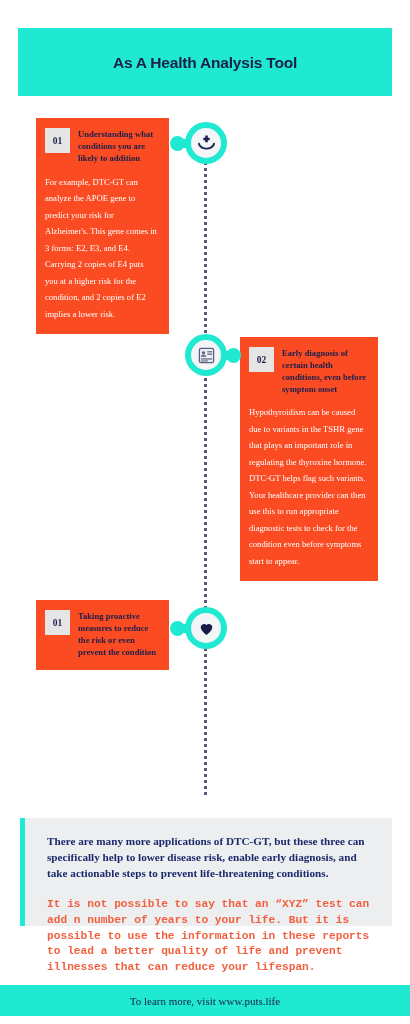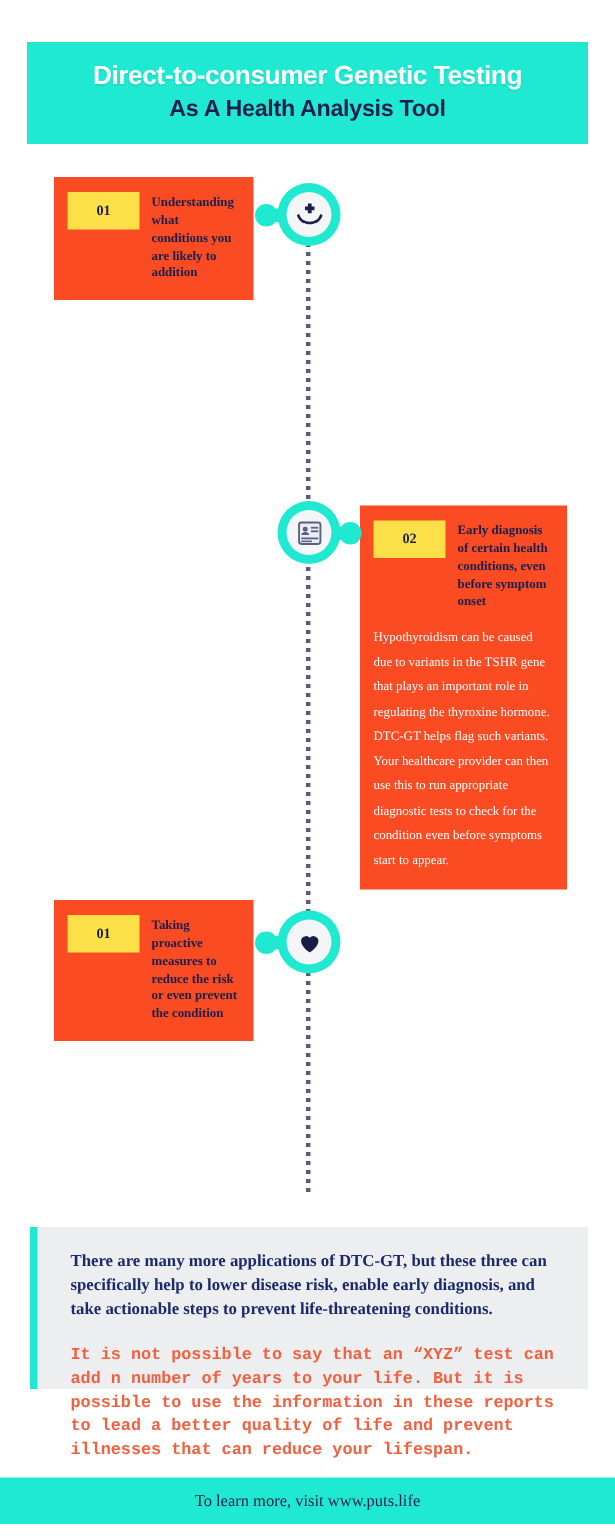--- a/index.html
+++ b/index.html
@@ -62,22 +62,22 @@
     background:#1fe9d0; z-index:3;
   }
 
   
   .card {
     position:absolute; background:#fa4b22;
     padding:10px 11px 12px 9px; z-index:2;
   }
   .card .head { display:flex; align-items:flex-start; gap:8px; }
   .badge {
-    flex:0 0 auto; width:48px; height:25px;
-    background:#fde047; color:#1a1f4b;
+    flex:0 0 auto; width:25px; height:25px;
+    background:#e5e5e5; color:#1a1f4b;
     font-size:9.5px; font-weight:bold;
     display:flex; align-items:center; justify-content:center;
   }
   .card .htxt {
     color:#1a1f4b; font-size:8.6px; font-weight:bold;
     line-height:1.38; padding-top:1px;
   }
   .card .body {
     color:#ffffff; font-size:8.6px; line-height:1.92;
     margin-top:9px;
@@ -103,31 +103,31 @@
     display:flex; align-items:center; justify-content:center;
     color:#1a1f4b; font-size:11px;
   }
 </style>
 </head>
 <body>
 
 <div id="page">
 
   <div id="header">
-    <div class="l1">Direct-to-consumer Genetic Testing</div>
     <div class="l2">As A Health Analysis Tool</div>
   </div>
 
   <div id="timeline"></div>
 
   <div class="card" style="left:36px; top:118px; width:133px;">
     <div class="head">
       <div class="badge">01</div>
       <div class="htxt">Understanding what conditions you are likely to addition</div>
     </div>
+    <div class="body">For example, DTC-GT can analyze the APOE gene to predict your risk for Alzheimer's. This gene comes in 3 forms: E2, E3, and E4. Carrying 2 copies of E4 puts you at a higher risk for the condition, and 2 copies of E2 implies a lower risk.</div>
   </div>
   <div class="stub" style="left:174px; top:139px; width:24px;"></div>
   <div class="stub-dot" style="left:170px; top:136px;"></div>
   <div class="node" style="left:185px; top:122px;">
     <div class="inner">
       <span>
         <svg width="19" height="19" viewBox="0 0 24 24" fill="#1a1f4b">
           <path d="M10.4 2h3.2v2.6H16v3.2h-2.4V10.4h-3.2V7.8H8V4.6h2.4z"></path>
           <path d="M2.6 11.2c-.9 0-1.5.8-1.2 1.6.9 2.4 2.9 4.6 5.6 5.9l1-1.9c-2.1-1-3.6-2.6-4.3-4.4-.2-.7-.5-1.2-1.1-1.2z"></path>
           <path d="M21.4 11.2c.9 0 1.5.8 1.2 1.6-.9 2.4-2.9 4.6-5.6 5.9l-1-1.9c2.1-1 3.6-2.6 4.3-4.4.2-.7.5-1.2 1.1-1.2z"></path>

